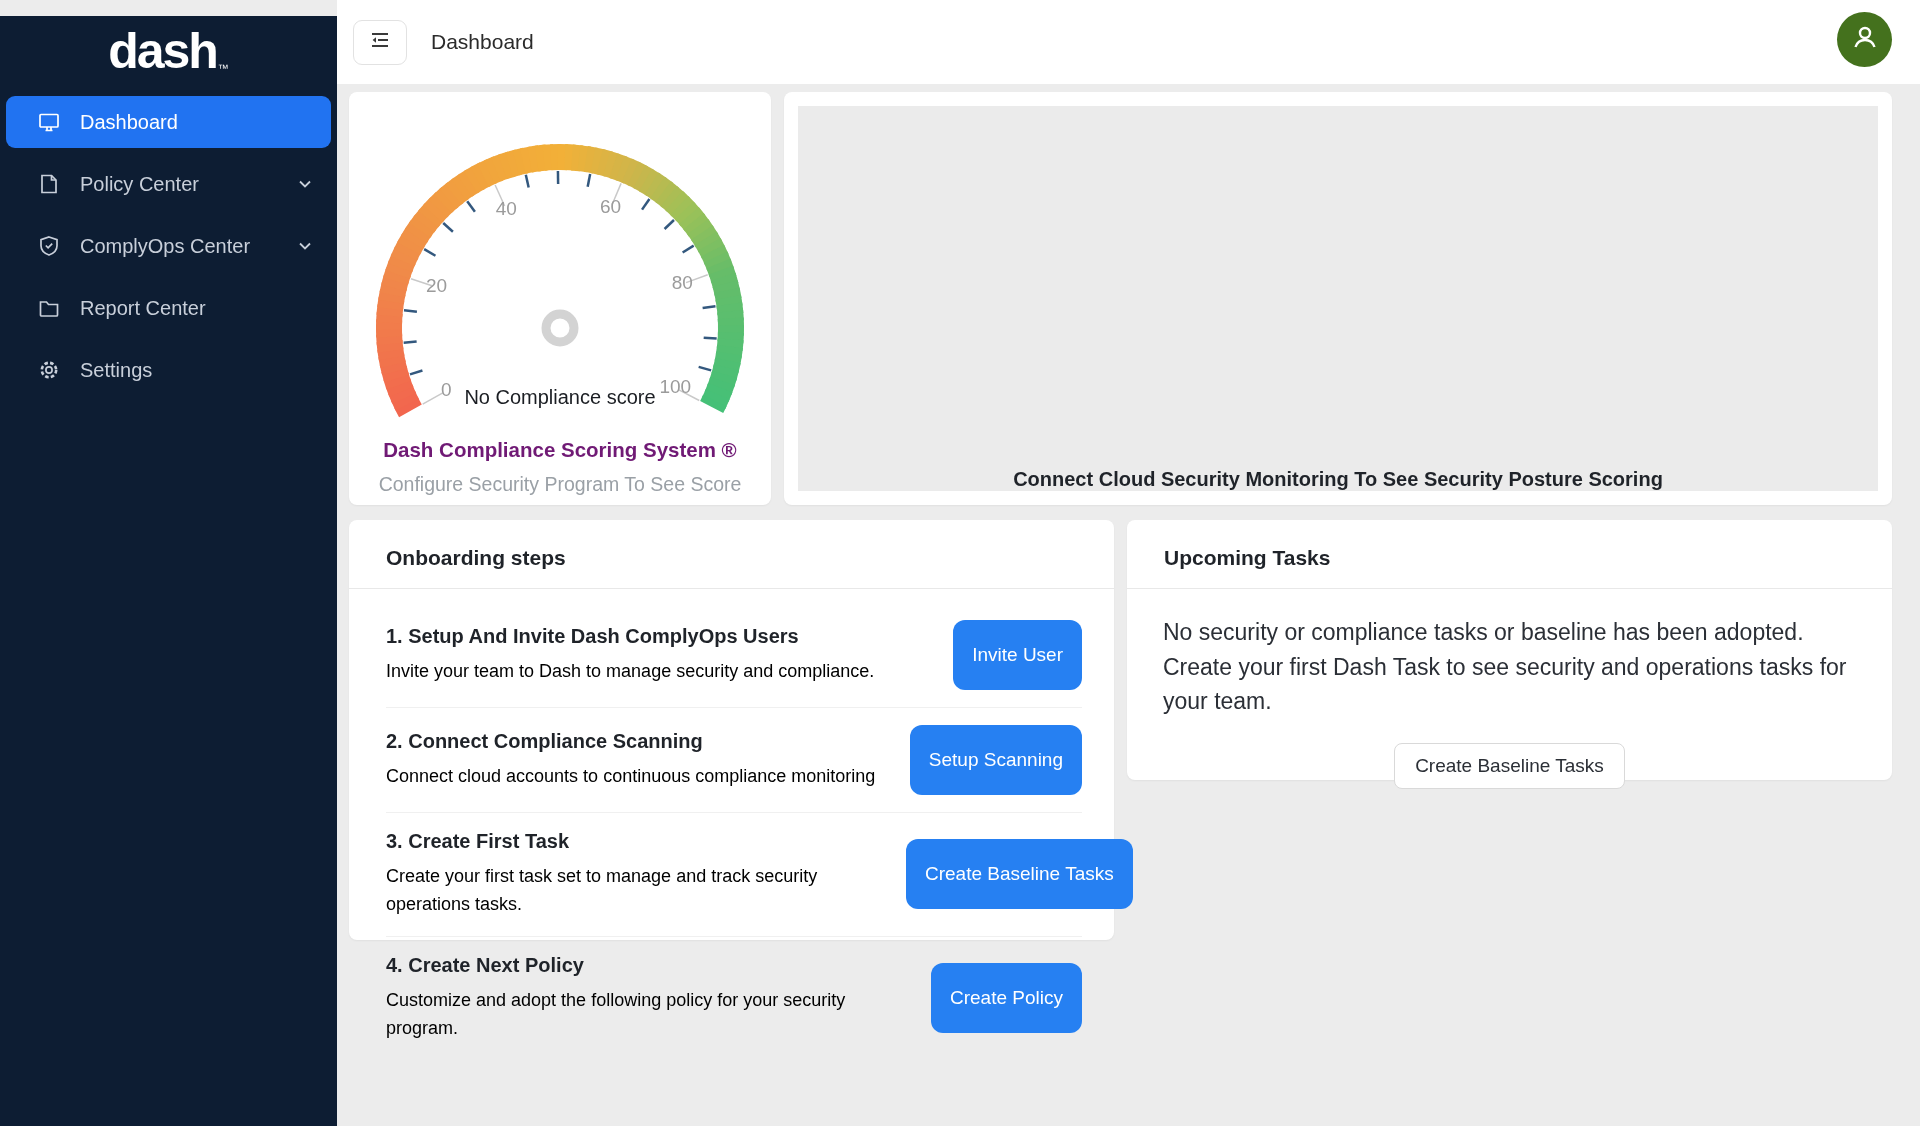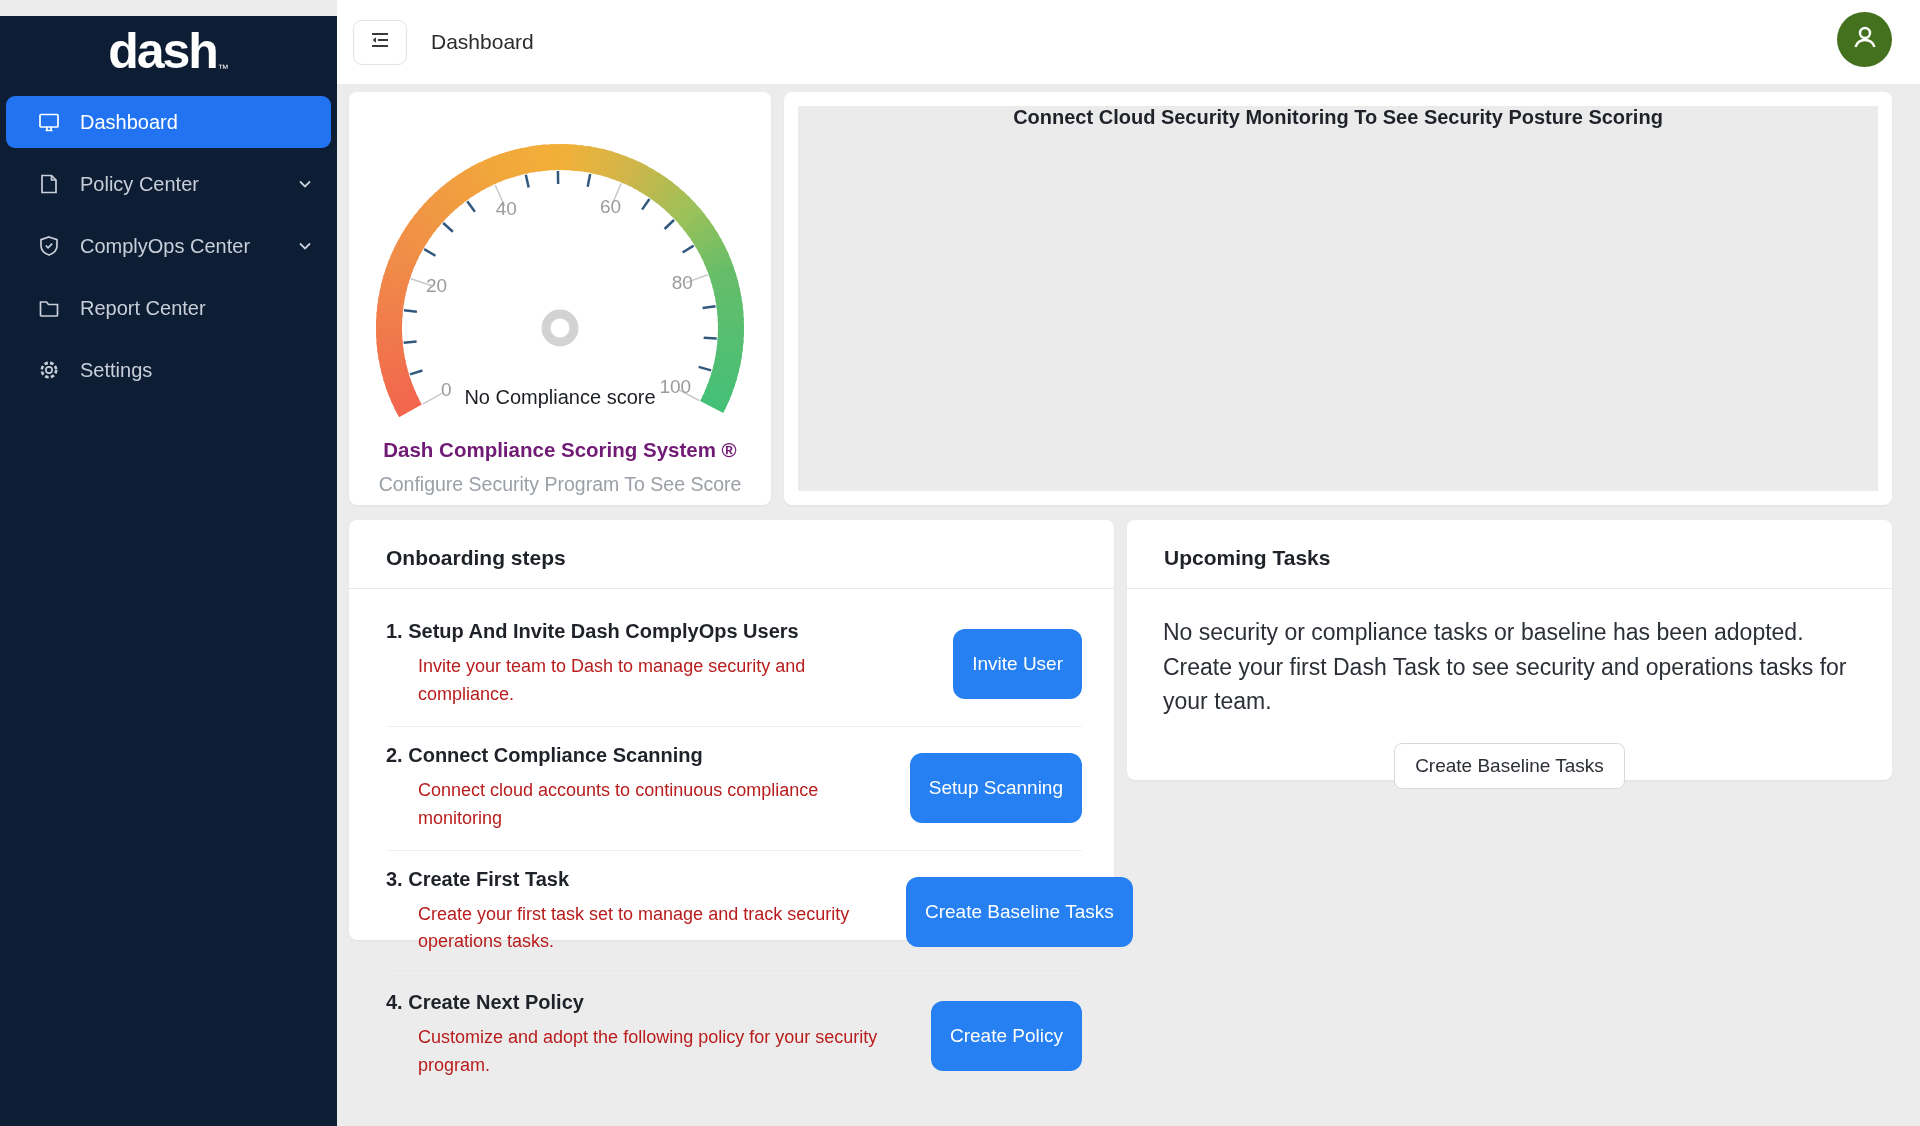--- a/index.html
+++ b/index.html
@@ -37,33 +37,33 @@
   
   .gauge-card { width:422px; height:413px; position:relative; flex:0 0 auto; }
   .gauge-wrap { position:absolute; top:10px; left:0; }
   .no-score { position:absolute; top:294px; width:100%; text-align:center; font-size:20px; color:#1b1e23; }
   .gauge-title { position:absolute; top:346px; width:100%; text-align:center; font-size:20.5px; font-weight:700; color:#701a75; }
   .gauge-sub { position:absolute; top:381px; width:100%; text-align:center; font-size:19.5px; color:#9aa0a6; }
 
   
   .monitor-card { flex:1; height:413px; position:relative; }
   .monitor-panel { position:absolute; left:14px; right:14px; top:14px; bottom:14px; background:#ebebeb;
-    display:flex; align-items:flex-start; justify-content:center; }
+    display:flex; align-items:flex-end; justify-content:center; }
   .monitor-msg { font-size:20px; font-weight:600; color:#1f2329; }
 
   
   .card-head { padding:26px 36px 18px 37px; font-size:21px; font-weight:600; color:#1f2329;
     border-bottom:1px solid #e8e8e8; }
   .onboarding-card { width:765px; height:420px; flex:0 0 auto; }
   .steps { padding:14px 32px 0 37px; }
   .step { display:flex; align-items:center; padding:17px 0; border-bottom:1px solid #f0f0f0; }
   .step:last-child { border-bottom:none; }
   .step-text { width:520px; flex:0 0 auto; }
   .step-title { font-size:20px; font-weight:700; color:#1f2329; margin-bottom:10px; }
-  .step-desc { font-size:18px; color:#b91c1c; line-height:1.55;margin-left:32px; }
+  .step-desc { font-size:18px; color:#000000; line-height:1.55; }
   .btn-primary { margin-left:auto; background:#2680f2; color:#fff; border:none; border-radius:12px;
     font-size:19px; padding:24px 19px; cursor:pointer; font-family:inherit; white-space:nowrap; }
   .upcoming-card { flex:1; height:260px; }
   .upcoming-body { padding:26px 36px; }
   .upcoming-msg { font-size:23px; color:#2b2f36; line-height:1.5; }
   .btn-outline { display:block; margin:24px auto 0; background:#fff; border:1px solid #d9d9d9; border-radius:8px;
     font-size:19px; color:#2b2f36; padding:11px 20px; cursor:pointer; font-family:inherit; }
 </style>
 </head>
 <body>

